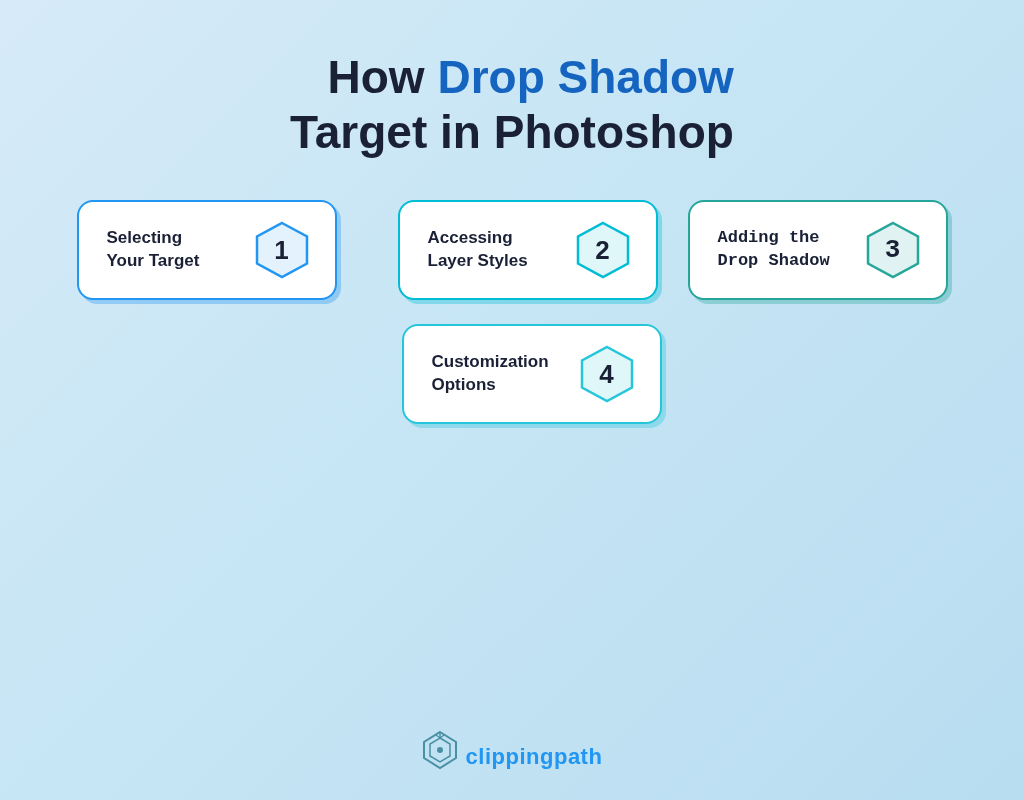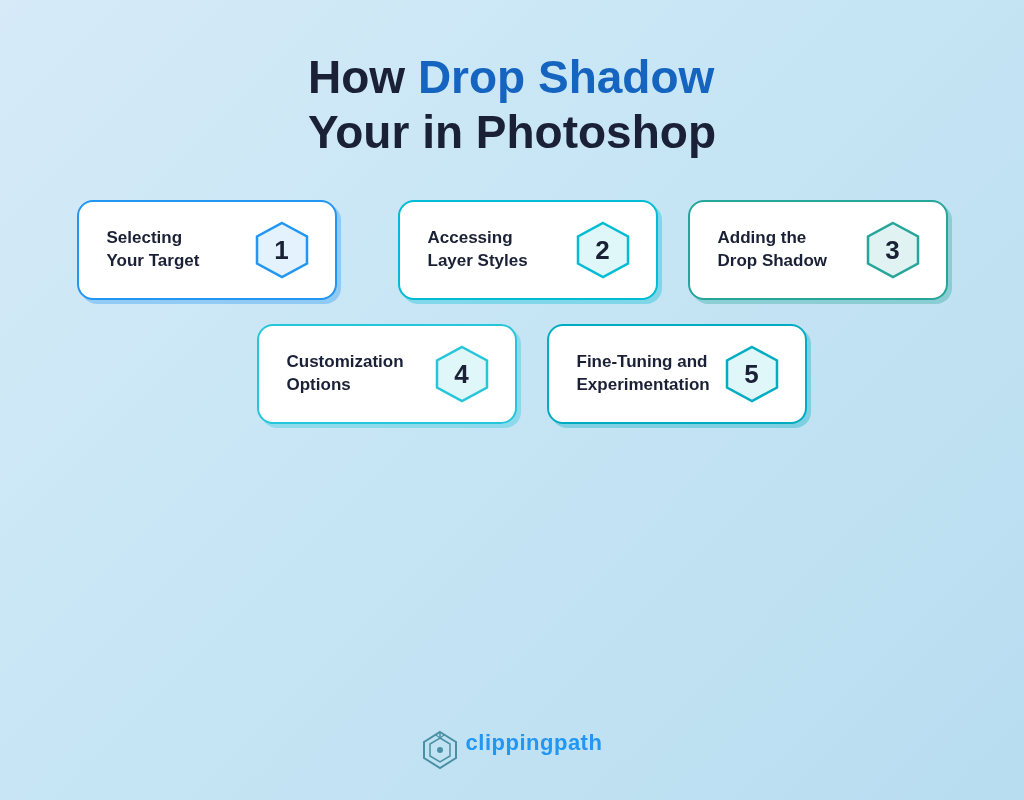--- a/index.html
+++ b/index.html
@@ -10,21 +10,21 @@
       background: linear-gradient(135deg, #d6eaf8 0%, #c8e6f5 40%, #b8ddf0 100%);
       font-family: 'Arial', sans-serif;
       display: flex;
       flex-direction: column;
       align-items: center;
       overflow: hidden;
     }
 
     .title-section {
       margin-top: 50px;
-      text-align: left;
+      text-align: right;
       line-height: 1.2;
     }
 
     .title-section h1 {
       font-size: 46px;
       font-weight: 900;
       color: #1a2035;
     }
 
     .title-section h1 .highlight {
@@ -67,20 +67,21 @@
 
     .step-card-2 {
       border-color: #00bcd4;
       box-shadow: 4px 4px 0px 0px rgba(0,188,212,0.35);
       margin-left: 31px;
     }
 
     .step-card-3 {
       border-color: #26a69a;
       box-shadow: 4px 4px 0px 0px rgba(38,166,154,0.35);
+      font-family: Liberation Mono, monospace;
     }
 
     .step-card-4 {
       border-color: #26c6da;
       box-shadow: 4px 4px 0px 0px rgba(38,198,218,0.35);
       margin-left: 39px;
     }
 
     .step-card-5 {
       border-color: #00acc1;
@@ -119,21 +120,21 @@
       font-size: 26px;
       font-weight: 900;
       color: #1a2035;
     }
 
     
     .brand-footer {
       margin-top: auto;
       margin-bottom: 30px;
       display: flex;
-      align-items: flex-start;
+      align-items: flex-end;
       gap: 8px;
       color: #4a90a4;
     }
 
     .brand-footer .brand-name {
       font-size: 22px;
       font-weight: 600;
       color: #4a5568;
       letter-spacing: 0.5px;
     }
@@ -149,21 +150,21 @@
     .hex-3 { color: #26a69a; }
     .hex-4 { color: #26c6da; }
     .hex-5 { color: #00acc1; }
   </style>
 </head>
 <body>
 
 <div class="title-section">
   <h1>
     <span>How </span><span class="highlight">Drop Shadow</span><br>
-    <span>Your in Photoshop</span>
+    <span>Target in Photoshop</span>
   </h1>
 </div>
 
 <div class="cards-container">
 
   <div class="row">
 
     <div class="step-card step-card-1">
       <span class="step-label">Selecting<br>Your Target</span>
       <div class="hex-badge hex-1">
@@ -201,29 +202,20 @@
     <div class="step-card step-card-4">
       <span class="step-label">Customization<br>Options</span>
       <div class="hex-badge hex-4">
         <svg width="58" height="58" viewBox="0 0 58 58" fill="none">
           <polygon points="29,2 54,15.5 54,42.5 29,56 4,42.5 4,15.5" fill="#e0f7fa" stroke="#26c6da" stroke-width="2.5"></polygon>
         </svg>
         <span class="num">4</span>
       </div>
     </div>
 
-    <div class="step-card step-card-5">
-      <span class="step-label">Fine-Tuning and<br>Experimentation</span>
-      <div class="hex-badge hex-5">
-        <svg width="58" height="58" viewBox="0 0 58 58" fill="none">
-          <polygon points="29,2 54,15.5 54,42.5 29,56 4,42.5 4,15.5" fill="#e0f7fa" stroke="#00acc1" stroke-width="2.5"></polygon>
-        </svg>
-        <span class="num">5</span>
-      </div>
-    </div>
 
   </div>
 
 </div>
 
 <div class="brand-footer">
 
   <svg width="36" height="40" viewBox="0 0 36 40" fill="none">
 
     <polygon points="18,2 34,12 34,28 18,38 2,28 2,12" fill="none" stroke="#4a90a4" stroke-width="2"></polygon>

